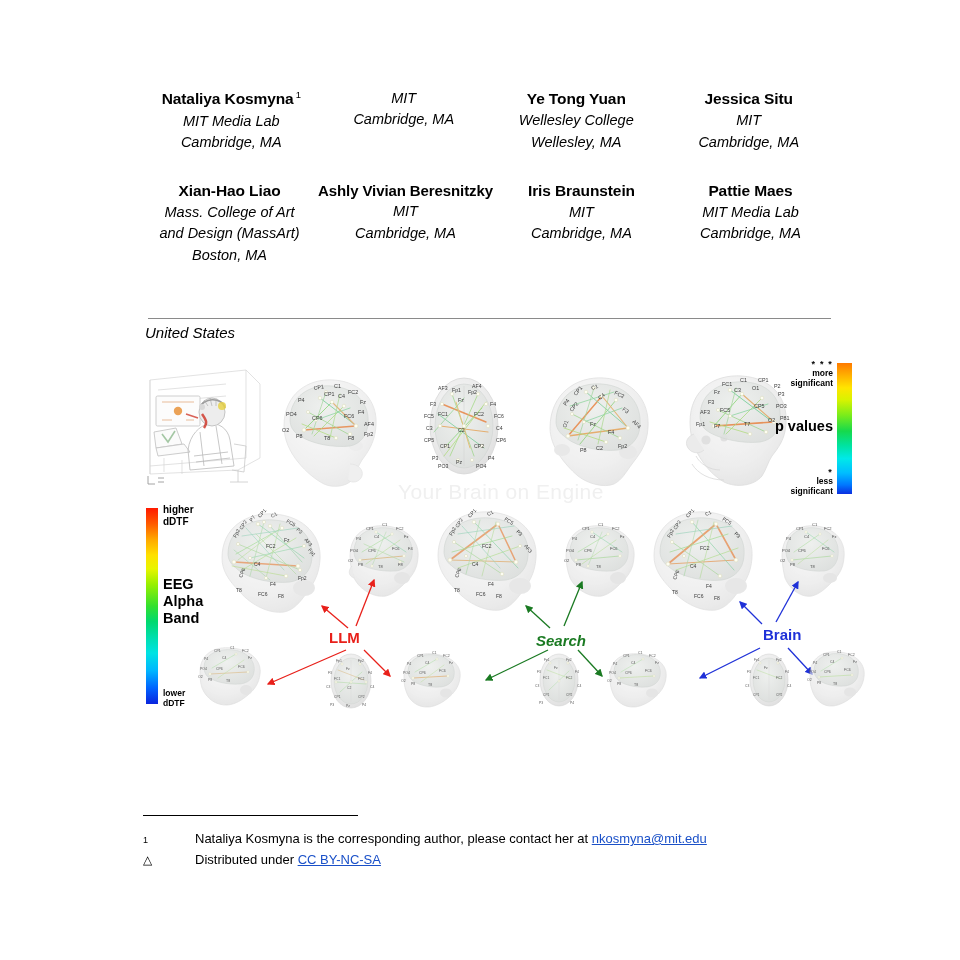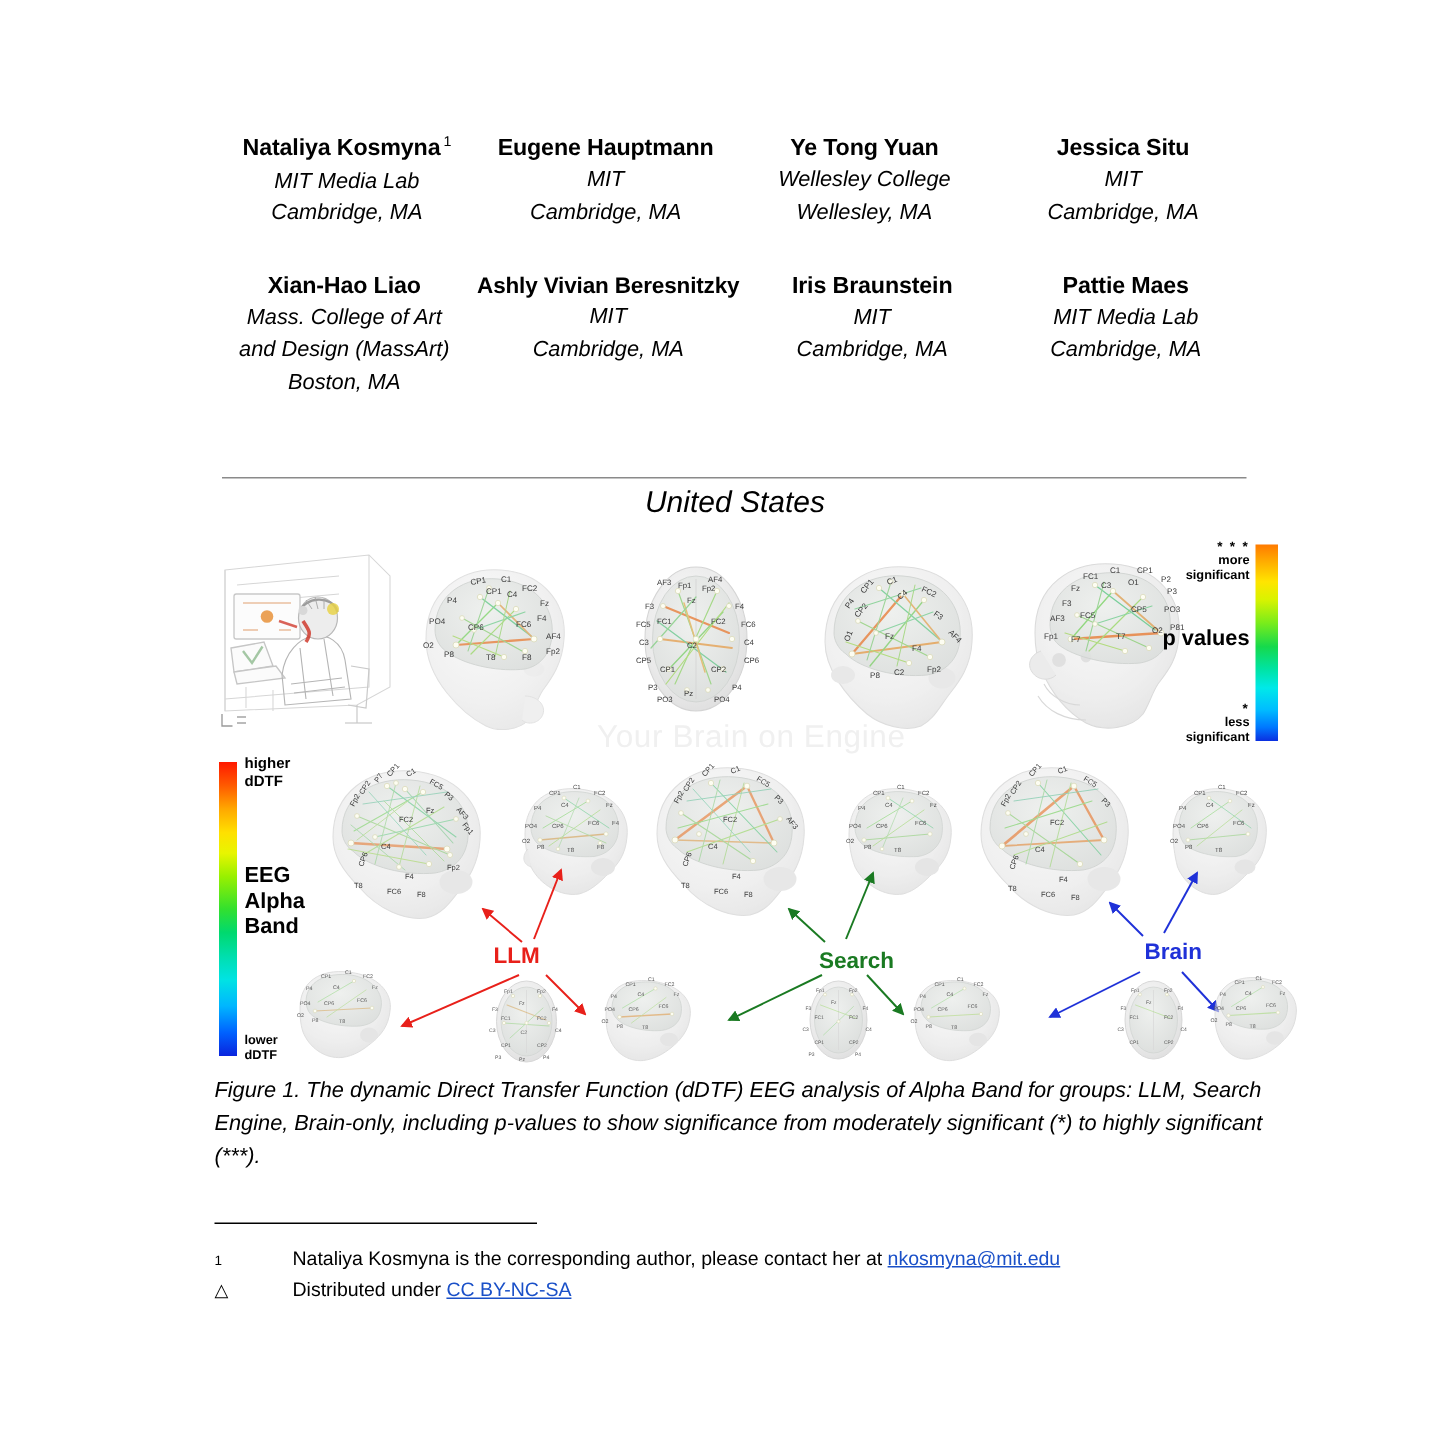--- a/index.html
+++ b/index.html
@@ -67,22 +67,22 @@
     top: 318px;
     width: 683px;
     height: 1px;
     background: #8a8a8a;
   }
   .country-label {
     position: absolute;
     left: 145px;
     top: 324px;
     width: 690px;
-    text-align: center;
-    font-size: 20px;
+    text-align: left;
+    font-size: 15px;
     font-style: italic;
   }
 
   
   .figure {
     position: absolute;
     left: 140px;
     top: 358px;
     width: 712px;
     height: 352px;
@@ -198,21 +198,21 @@
   }
 
   
   .group-label {
     position: absolute;
     font-size: 15px;
     font-weight: bold;
     white-space: nowrap;
   }
   .group-label.llm    { left: 189px; top: 271px; color: #e8201a; }
-  .group-label.search { left: 406px; top: 274px; color: #1a7a22; }
+  .group-label.search { left: 396px; top: 274px; color: #1a7a22; font-style: italic; }
   .group-label.brain  { left: 607px; top: 268px; color: #1f31d8; margin-left: 16px; }
 
   
   .panel {
     position: absolute;
     overflow: hidden;
   }
   .brain-svg { display: block; width: 100%; height: 100%; }
 
   
@@ -266,21 +266,20 @@
 
   <div class="authors-block">
 
     <div class="author-row row-1">
       <div class="author-col">
         <div class="author-name"><span>Nataliya Kosmyna</span><span class="sup-marker">1</span></div>
         <div class="author-aff">MIT Media Lab</div>
         <div class="author-loc">Cambridge, MA</div>
       </div>
       <div class="author-col">
-        <div class="author-name">Eugene Hauptmann</div>
         <div class="author-aff">MIT</div>
         <div class="author-loc">Cambridge, MA</div>
       </div>
       <div class="author-col">
         <div class="author-name">Ye Tong Yuan</div>
         <div class="author-aff">Wellesley College</div>
         <div class="author-loc">Wellesley, MA</div>
       </div>
       <div class="author-col">
         <div class="author-name">Jessica Situ</div>
@@ -1190,21 +1189,20 @@
             <text x="42" y="27">FC6</text>
           <text x="5" y="37">O2</text>
             <text x="15" y="40">P8</text>
             <text x="31" y="41">T8</text>
         </g>
       </svg>
     </div>
 
   </div>
 
-  <div class="caption">Figure 1. The dynamic Direct Transfer Function (dDTF) EEG analysis of Alpha Band for groups: LLM, Search Engine, Brain-only, including p-values to show significance from moderately significant (*) to highly significant (***).</div>
 
   <div class="fn-rule"></div>
   <div class="footnotes">
     <div class="fn-row">
       <span class="fn-mark sup">1</span>
       <span class="fn-text"><span>Nataliya Kosmyna is the corresponding author, please contact her at </span><a class="link" href="#">nkosmyna@mit.edu</a></span>
     </div>
     <div class="fn-row">
       <span class="fn-mark tri">△</span>
       <span class="fn-text"><span>Distributed under </span><a class="link" href="#">CC BY-NC-SA</a></span>

